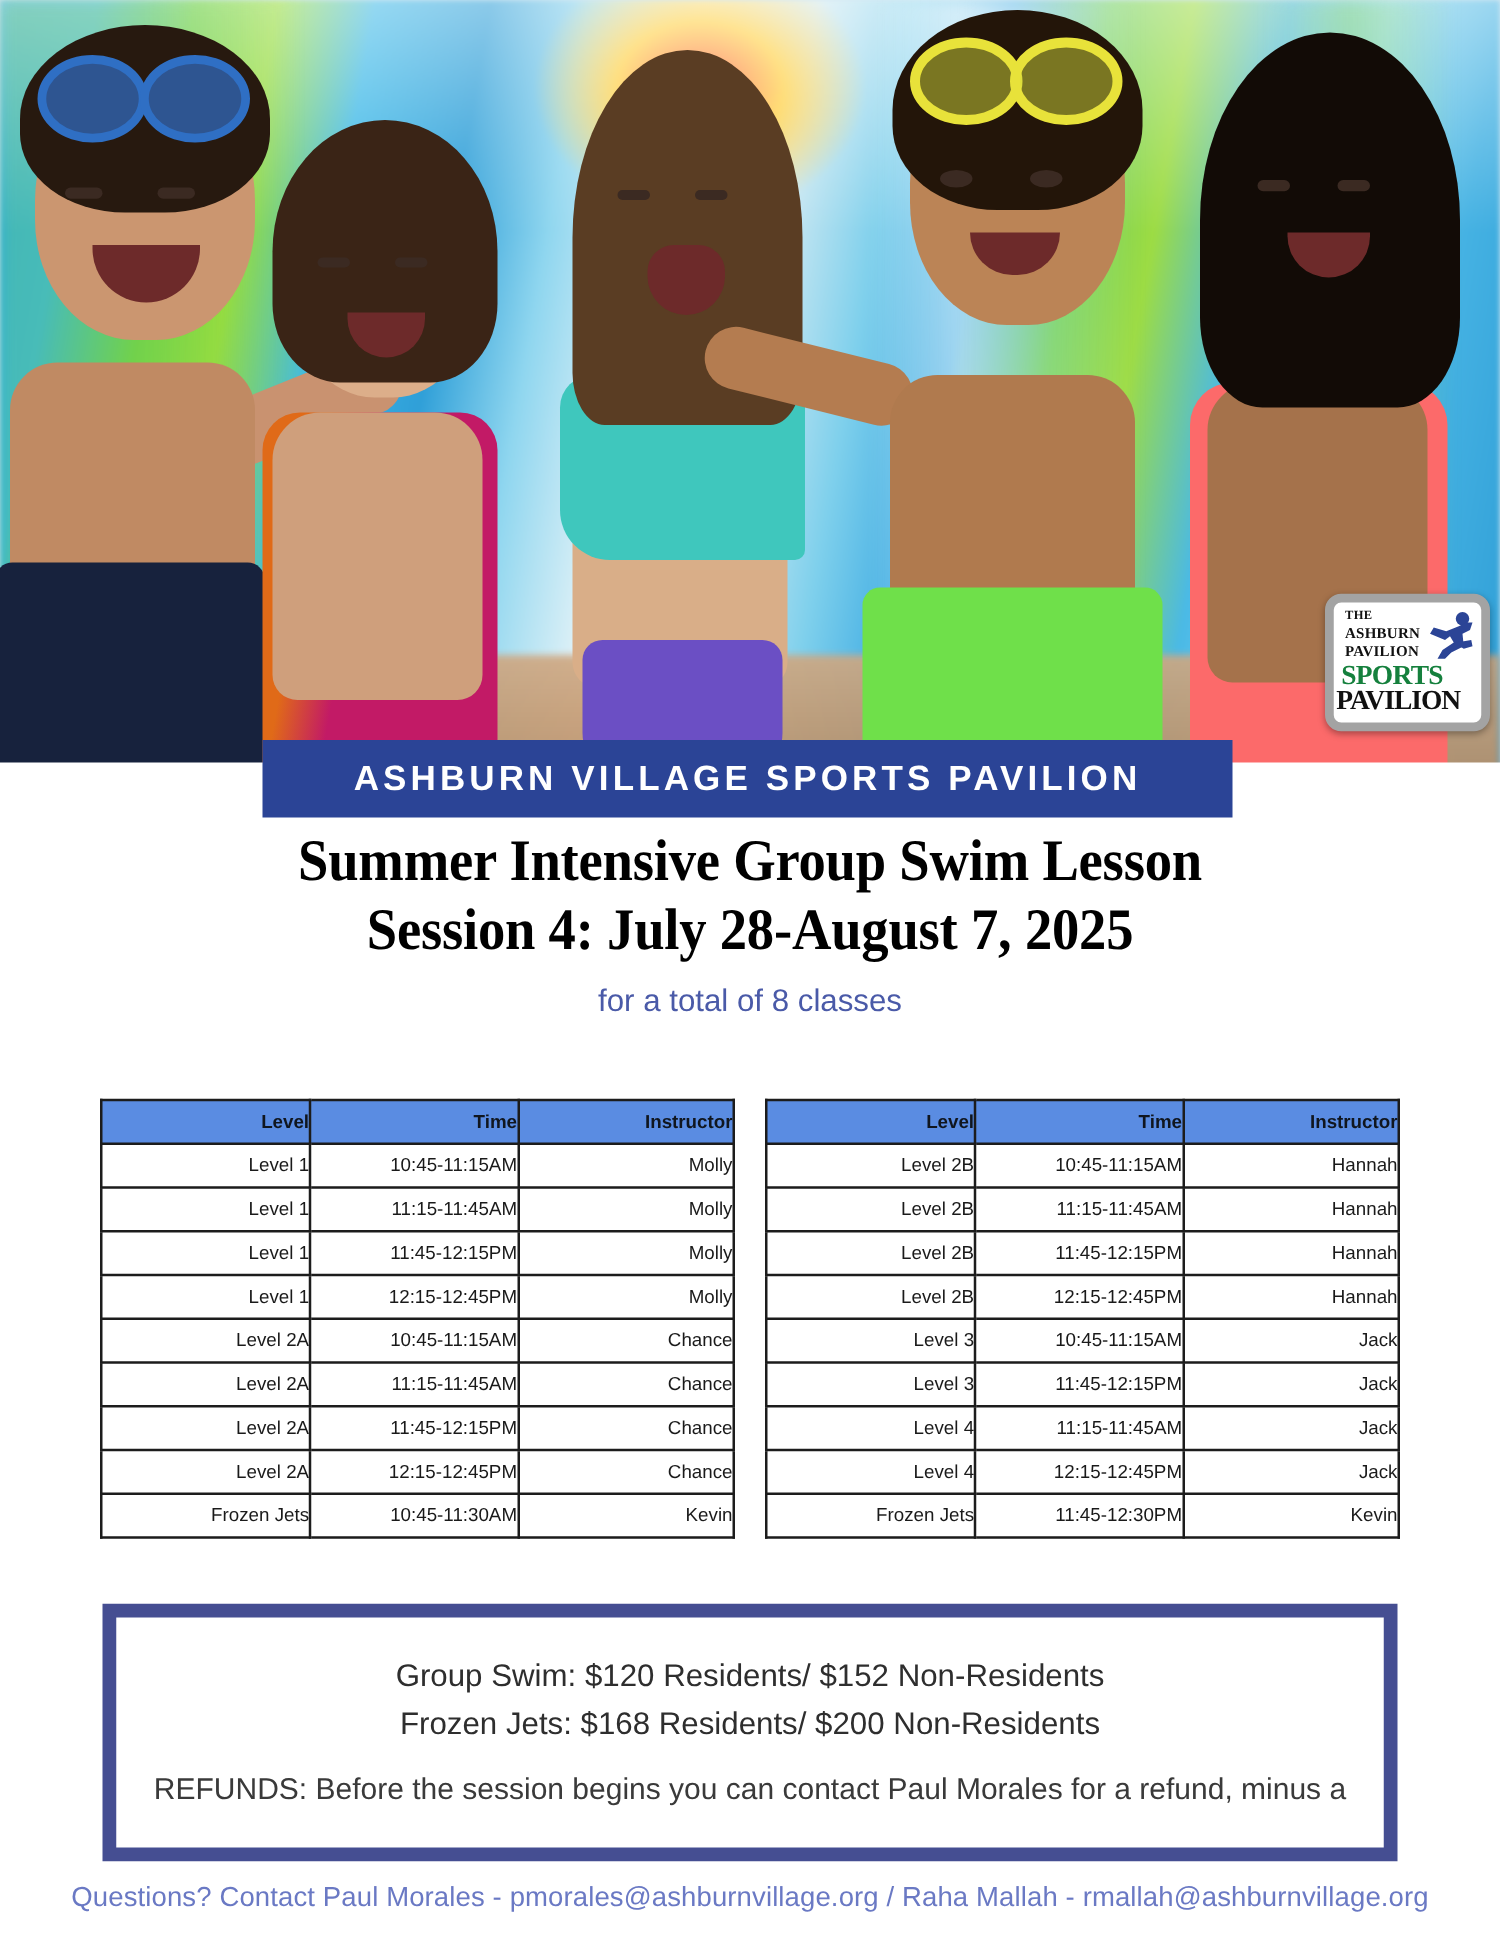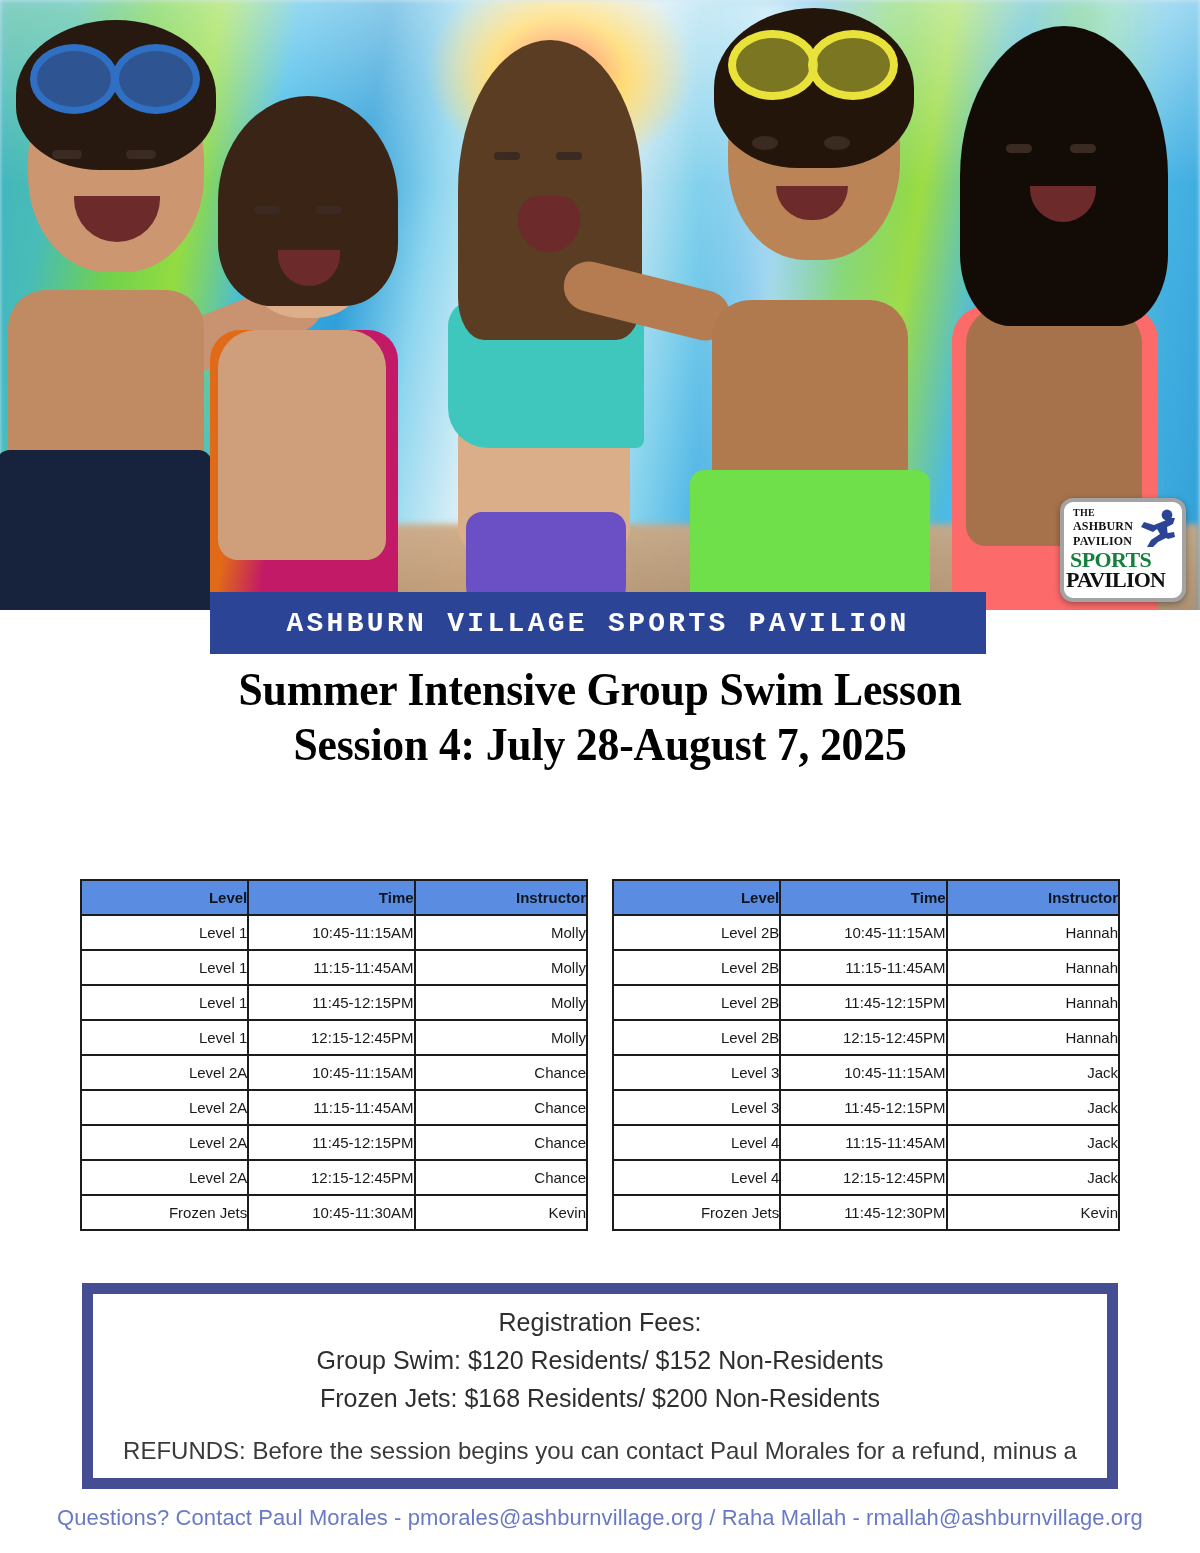--- a/index.html
+++ b/index.html
@@ -111,22 +111,22 @@
   #kidE .head{left:52px;top:66px;width:160px;height:202px;background:#b07b50;}
   #kidE .hair{left:30px;top:26px;width:208px;height:300px;background:#120b06;border-radius:50% 50% 24% 24%;}
   #kidE .smile{left:100px;top:186px;width:66px;height:36px;}
   #kidE .eye{top:144px;width:26px;height:9px;border-radius:9px;}
   #kidE .e1{left:76px;} #kidE .e2{left:140px;}
 
   .photo-fade{position:absolute;left:0;bottom:0;width:1200px;height:10px;background:#fff;}
 
   
   .logo{
-    position:absolute;left:1060px;top:498px;width:118px;height:96px;
-    background:#fff;border:4px solid #a3a3a3;border-radius:13px;
+    position:absolute;left:1060px;top:475px;width:118px;height:96px;
+    background:#fff;border:7px solid #a3a3a3;border-radius:13px;
     box-shadow:0 2px 6px rgba(0,0,0,.35);overflow:hidden;
   }
   .logo-the{position:absolute;left:9px;top:5px;font-family:"Liberation Serif",serif;
     font-size:10px;font-weight:700;color:#111;letter-spacing:.3px;}
   .logo-ash{position:absolute;left:9px;top:17px;font-family:"Liberation Serif",serif;
     font-size:12px;font-weight:700;color:#111;letter-spacing:.2px;}
   .logo-vil{position:absolute;left:9px;top:32px;font-family:"Liberation Serif",serif;
     font-size:12px;font-weight:700;color:#111;letter-spacing:.2px;}
   .logo-sp{position:absolute;left:6px;top:47px;font-family:"Liberation Serif",serif;
     font-size:22px;font-weight:700;color:#15803d;letter-spacing:-.6px;line-height:21px;}
@@ -134,21 +134,21 @@
     font-size:22px;font-weight:700;color:#111;letter-spacing:-.8px;line-height:21px;}
   .logo-runner{position:absolute;right:4px;top:4px;}
 
   
   .banner{
     position:absolute;left:210px;top:592px;width:776px;height:62px;
     background:#2b4496;display:flex;align-items:center;justify-content:center;
   }
   .banner span{
     color:#fff;font-size:28px;font-weight:600;letter-spacing:3.3px;
-    font-family:Liberation Mono, monospace;
+    font-family:Liberation Sans, sans-serif;
   }
 
   
   .title{
     position:absolute;left:0;top:662px;width:1200px;text-align:center;
     font-family:"Liberation Serif", serif;font-weight:700;color:#000;
     font-size:47px;line-height:55px;letter-spacing:-.2px;
     transform:scaleX(.93);transform-origin:center top;
   }
   .subtitle{
@@ -273,20 +273,21 @@
 <div class="banner">
   <span>ASHBURN VILLAGE SPORTS PAVILION</span>
 </div>
 
 <div class="title">
   <div>Summer Intensive Group Swim Lesson</div>
   <div>Session 4:  July 28-August 7, 2025</div>
 </div>
 
 <div class="subtitle">
+  <div>for a total of 8 classes</div>
 </div>
 
 <table class="tbl left" id="table-left">
   <colgroup>
       <col class="c1">
       <col class="c2">
       <col class="c3">
     </colgroup>
   <thead>
       <tr>
@@ -401,21 +402,20 @@
       <tr>
         <td>Frozen Jets</td>
         <td>11:45-12:30PM</td>
         <td>Kevin</td>
       </tr>
     </tbody>
 </table>
 
 <div class="fees">
   <div class="fees-inner">
-    <div class="fee-line">Registration Fees:</div>
     <div class="fee-line">Group Swim: $120 Residents/ $152 Non-Residents</div>
     <div class="fee-line">Frozen Jets: $168 Residents/ $200 Non-Residents</div>
     <div class="fee-gap"></div>
     <div class="refund-line">REFUNDS:  Before the session begins you can contact Paul Morales for a refund, minus a</div>
   </div>
 </div>
 
 <div class="footer">Questions?  Contact Paul Morales - pmorales@ashburnvillage.org / Raha Mallah - rmallah@ashburnvillage.org</div>
 
 </body></html>

